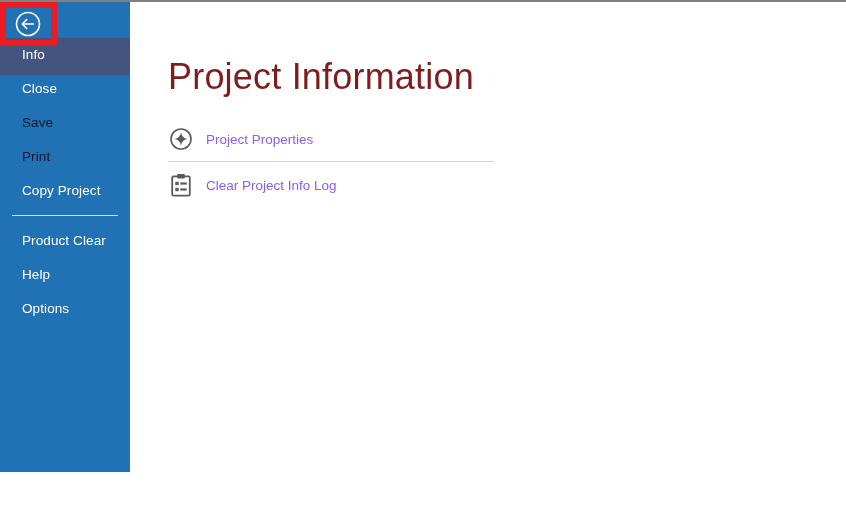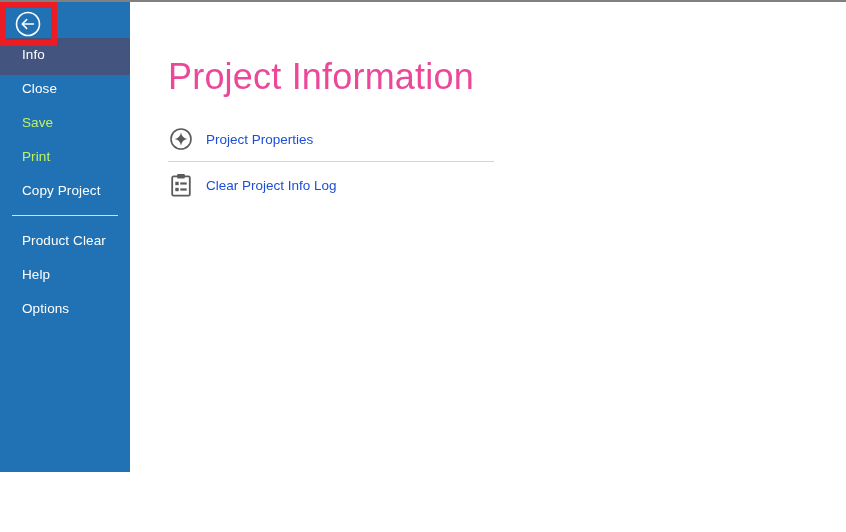--- a/index.html
+++ b/index.html
@@ -82,21 +82,21 @@
     line-height: 34px;
     padding-left: 22px;
     color: #ffffff;
     font-size: 13.5px;
     letter-spacing: 0.1px;
     cursor: pointer;
     white-space: nowrap;
     z-index: 5;
   }
   .nav-item.disabled {
-    color: #bef264;
+    color: #0f172a;
     cursor: default;
   }
   .nav-divider {
     height: 16px;
     position: relative;
   }
   .nav-divider::after {
     content: "";
     position: absolute;
     left: 12px;
@@ -114,21 +114,21 @@
     right: 0;
     bottom: 0;
     background: #ffffff;
   }
   #page-title {
     position: absolute;
     left: 38px;
     top: 54px;
     font-size: 36px;
     font-weight: 400;
-    color: #ec4899;
+    color: #7f1d1d;
     letter-spacing: 0.2px;
     white-space: nowrap;
   }
 
   .action-list {
     position: absolute;
     left: 38px;
     top: 118px;
     width: 330px;
   }
@@ -144,21 +144,21 @@
     height: 26px;
     flex: 0 0 26px;
     display: flex;
     align-items: center;
     justify-content: center;
     margin-left: 0px;
   }
   .action-label {
     margin-left: 12px;
     font-size: 13.5px;
-    color: #1d4ed8;
+    color: #8b5cf6;
     white-space: nowrap;
   }
   .action-separator {
     width: 326px;
     height: 1px;
     background: #d4d4d4;
     margin: 3px 0 4px 0;
   }
 </style>
 </head>

